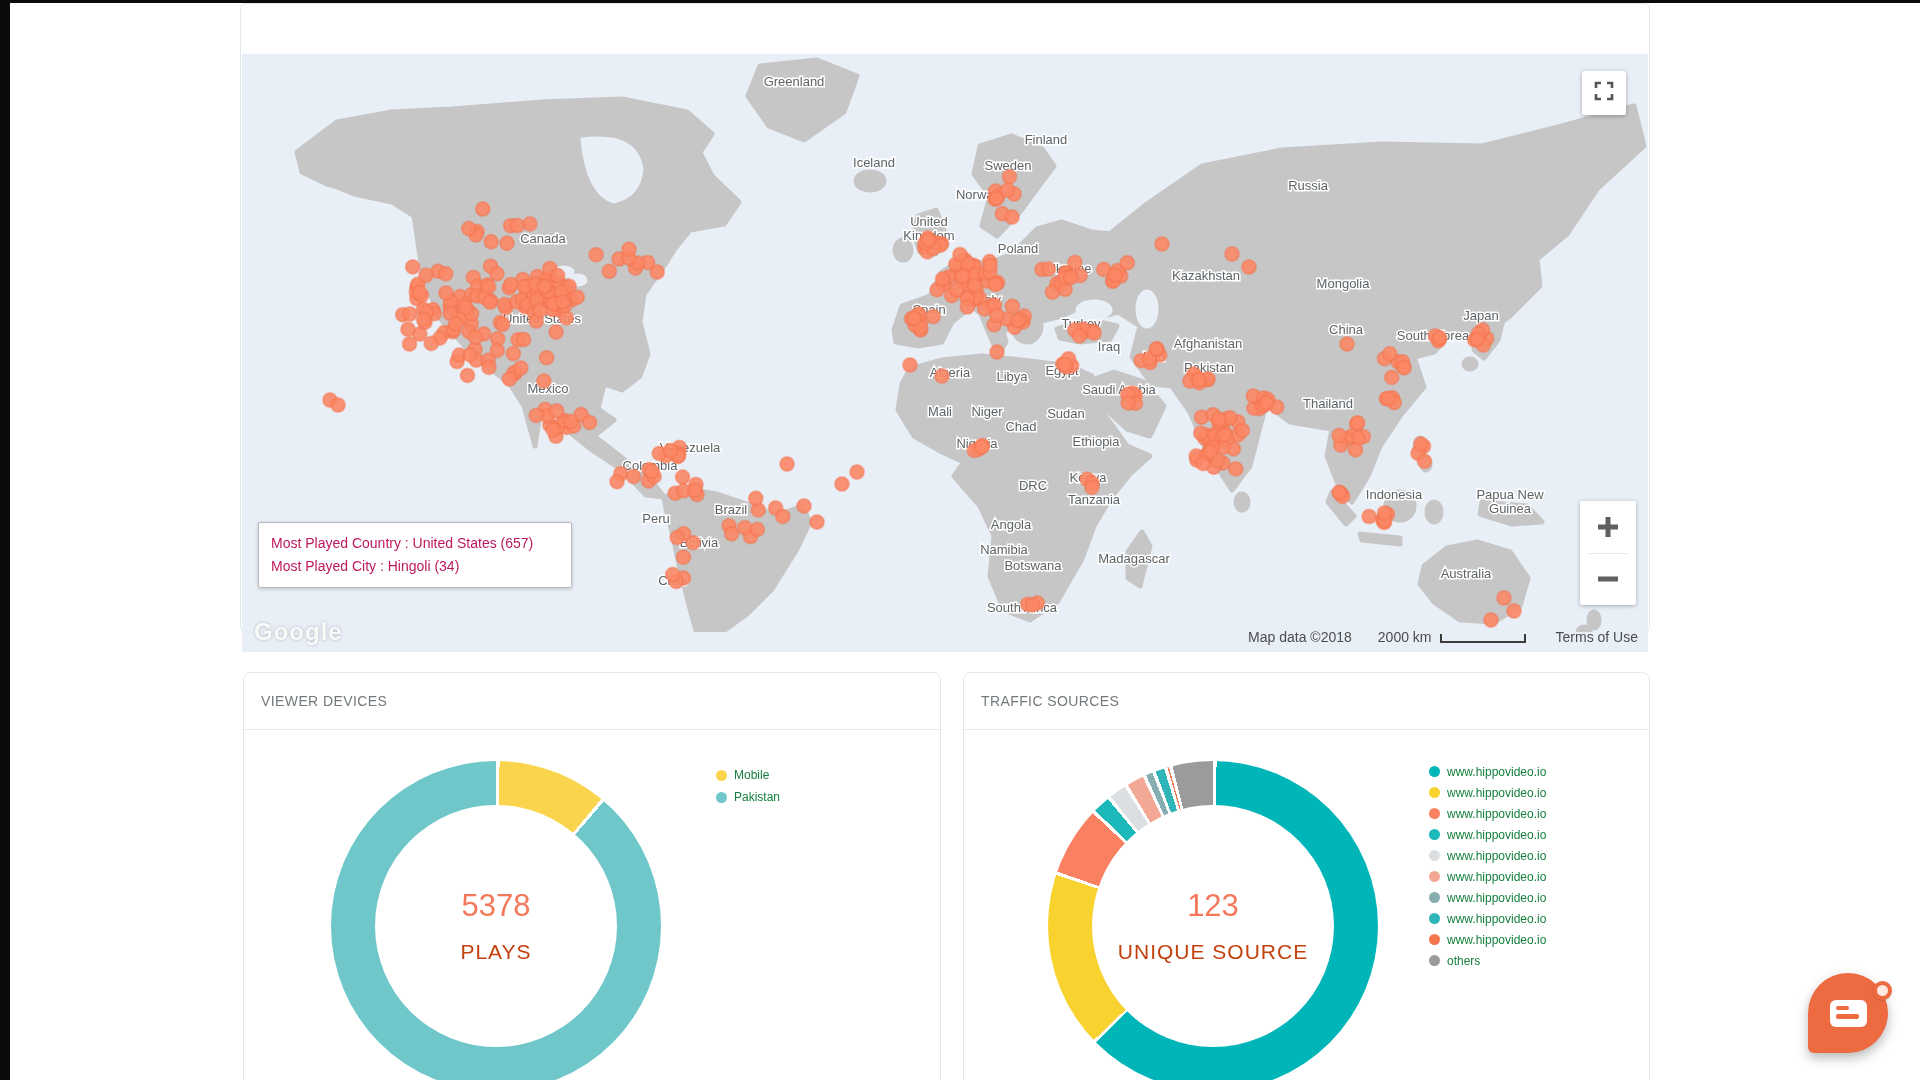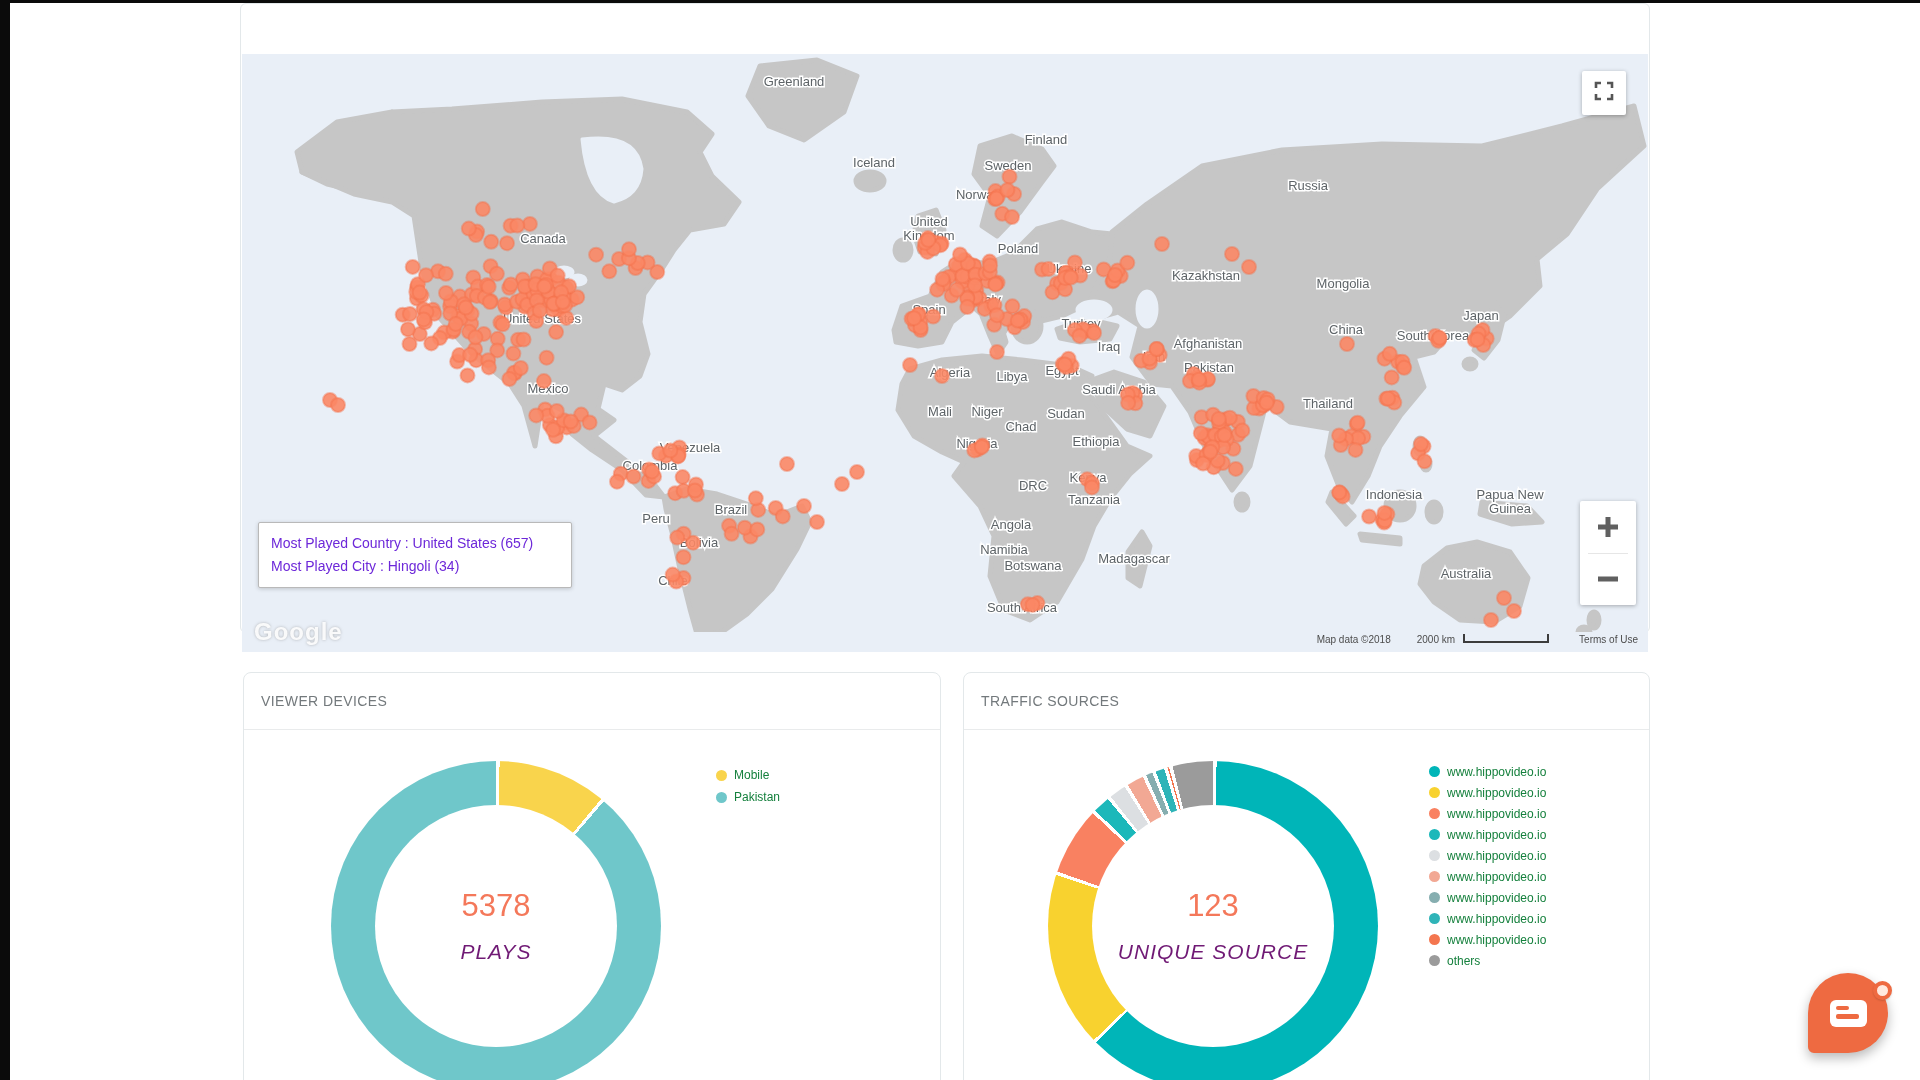--- a/index.html
+++ b/index.html
@@ -14,48 +14,48 @@
 
   
   #panel-map { left:240px; top:3px; width:1410px; height:630px; }
   #map-wrap { position:absolute; left:1px; top:50px; width:1406px; height:598px;
     background:#e9eff7; overflow:hidden; cursor:grab; }
   #map-svg { position:absolute; left:0; top:0; }
   .map-label { font-family:"Liberation Sans",sans-serif; font-size:13px; fill:#5d6367;
     stroke:#ffffff; stroke-width:3px; paint-order:stroke; text-anchor:middle; }
   .map-tooltip { position:absolute; left:16px; top:468px; width:314px; background:#fff;
     border:1px solid #b9b9b9; border-radius:2px; box-shadow:0 1px 4px rgba(0,0,0,.18);
-    padding:9px 12px; font-size:14px; color:#6d28d9; line-height:23px; z-index:5; }
+    padding:9px 12px; font-size:14px; color:#be185d; line-height:23px; z-index:5; }
   .fullscreen-btn { position:absolute; right:22px; top:17px; width:44px; height:44px; background:#fff;
     border-radius:2px; box-shadow:0 1px 4px rgba(0,0,0,.3); display:flex; align-items:center; justify-content:center;
     cursor:pointer; z-index:5; }
   .zoom-ctrl { position:absolute; right:12px; top:447px; width:56px; height:104px; background:#fff;
     border-radius:2px; box-shadow:0 1px 4px rgba(0,0,0,.3); display:flex; flex-direction:column; z-index:5; }
   .zoom-btn { flex:1; display:flex; align-items:center; justify-content:center; cursor:pointer; }
   .zoom-btn svg { display:block; }
   .zoom-divider { height:1px; background:#e6e6e6; margin:0 8px; }
   .google-logo { position:absolute; left:12px; bottom:6px; font-size:24px; font-weight:bold;
     color:rgba(255,255,255,.9); text-shadow:0 0 3px rgba(130,130,130,.55); letter-spacing:1px; z-index:5; }
-  .map-attrib { position:absolute; right:10px; bottom:7px; display:flex; 
-    font-size:10px; color:#4c4c4c; z-index:5; }
+  .map-attrib { position:absolute; right:10px; bottom:7px; display:flex; align-items:flex-end;
+    font-size:14px; color:#4c4c4c; z-index:5; }
   .map-attrib .gap1 { width:26px; } .map-attrib .gap2 { width:8px; } .map-attrib .gap3 { width:30px; }
   .scalebar { width:86px; height:9px; border-left:2px solid #3c3c3c; border-right:2px solid #3c3c3c;
     border-bottom:2px solid #3c3c3c; margin-bottom:2px; }
 
   
   #panel-devices { left:243px; top:672px; width:698px; height:470px; border-radius:8px; }
   #panel-traffic { left:963px; top:672px; width:687px; height:470px; border-radius:8px; }
   .panel-header2 { height:57px; display:flex; align-items:center; padding-left:17px;
     color:#73797c; font-size:14px; letter-spacing:.4px; border-bottom:1px solid #e9ebec; }
 
   .donut { position:absolute; width:330px; height:330px; border-radius:50%; }
   .donut-hole { position:absolute; inset:44px; background:#fff; border-radius:50%;
     display:flex; flex-direction:column; align-items:center; justify-content:center; }
   .center-value { font-size:31px; color:#f4785a; }
-  .center-label { font-size:21px; color:#701a75; letter-spacing:1px; margin-top:16px;font-style:italic; }
+  .center-label { font-size:21px; color:#c2410c; letter-spacing:1px; margin-top:16px; }
   #donut-devices { left:87px; top:31px; }
   #donut-traffic { left:84px; top:31px; }
 
   .legend { position:absolute; display:flex; flex-direction:column; }
   #legend-devices { left:472px; top:34px; }
   #legend-traffic { left:465px; top:31px; }
   .legend-row { display:flex; align-items:center; height:21px; cursor:pointer; }
   #legend-devices .legend-row { height:22px; }
   .legend-dot { width:11px; height:11px; border-radius:50%; margin-right:7px; flex:0 0 11px; }
   .legend-label { font-size:12px; color:#15803d; }

